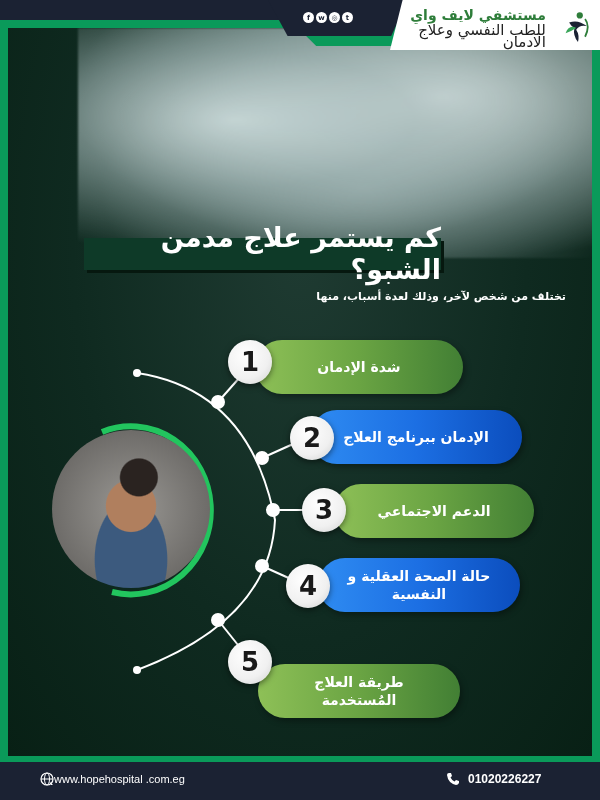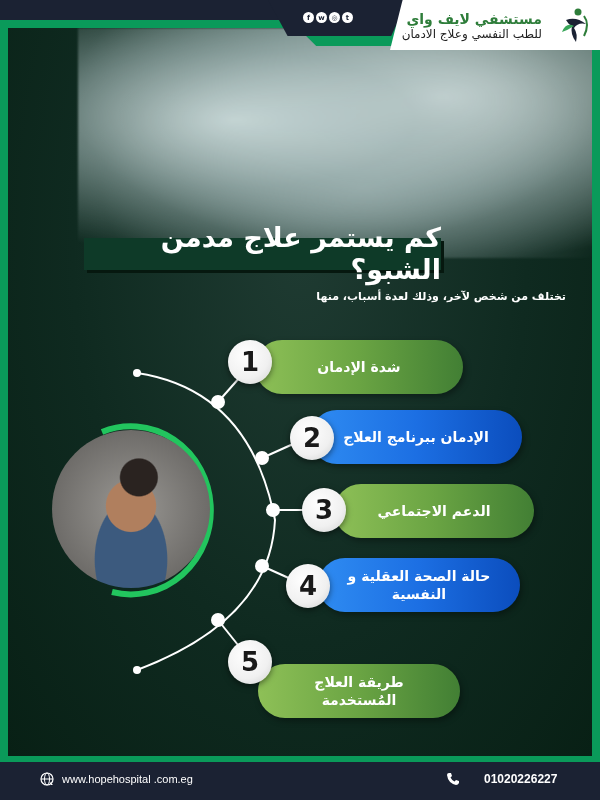--- a/index.html
+++ b/index.html
@@ -34,21 +34,21 @@
   }
   .header-white {
     position: absolute; left: 390px; top: 0; width: 210px; height: 50px;
     background: #ffffff;
     clip-path: polygon(6% 0, 100% 0, 100% 100%, 0 100%);
   }
   .logo { position: absolute; right: 8px; top: 6px; display: flex; align-items: center; gap: 16px; direction: rtl; }
   .logo-mark { width: 34px; height: 38px; }
   .logo-text { text-align: right; }
   .logo-title { font-size: 14px; font-weight: bold; color: #2e7d3a; line-height: 18px; }
-  .logo-sub { font-size: 12px; color: #222; line-height: 12px; }
+  .logo-sub { font-size: 15px; color: #222; line-height: 12px; }
 
   .socials { position: absolute; left: 303px; top: 12px; display: flex; gap: 2px; }
   .soc { width: 11px; height: 11px; border-radius: 50%; background: #fff; color: #1b2233; font-size: 7px; font-weight: bold; display: flex; align-items: center; justify-content: center; }
 
   .title-box {
     position: absolute; left: 84px; top: 238px; width: 357px; height: 32px;
     background: #0e3a28; box-shadow: 3px 3px 0 #06180f;
     display: flex; align-items: center; justify-content: center;
   }
   .title-text { color: #fff; font-size: 27px; font-weight: bold; direction: rtl; line-height: 32px; }
@@ -77,22 +77,22 @@
   .pill.blue { background: linear-gradient(90deg, #2f8cf2 0%, #1c6fe3 50%, #0b4dbd 100%); }
   .num {
     position: absolute; width: 44px; height: 44px; border-radius: 50%;
     background: radial-gradient(circle at 40% 35%, #ffffff 0%, #f0f0f0 60%, #cfcfcf 100%);
     box-shadow: 0 2px 6px rgba(0,0,0,0.5);
     display: flex; align-items: center; justify-content: center;
     font-size: 26px; font-weight: bold; color: #1a1a1a;
   }
 
   .footer { position: absolute; left: 0; top: 762px; width: 600px; height: 38px; background: #1b2233; }
-  .foot-web { position: absolute; left: 40px; top: 10px; display: flex; align-items: center; gap: 8px; color: #fff; font-size: 11px; font-family: "Liberation Sans", sans-serif; }
-  .foot-phone { position: absolute; left: 446px; top: 10px; display: flex; align-items: center; gap: 24px; color: #fff; font-size: 12px; font-weight: bold; font-family: "Liberation Sans", sans-serif; }
+  .foot-web { position: absolute; left: 40px; top: 10px; display: flex; align-items: center; gap: 0; color: #fff; font-size: 11px; font-family: "Liberation Sans", sans-serif; }
+  .foot-phone { position: absolute; left: 446px; top: 10px; display: flex; align-items: center; gap: 8px; color: #fff; font-size: 12px; font-weight: bold; font-family: "Liberation Sans", sans-serif; }
   .icon-svg { width: 14px; height: 14px; }
 </style>
 </head>
 <body>
 
 <div class="top-bar"></div>
 <div class="frame"></div>
 <div class="panel">
   <div class="ice"></div>
 </div>

